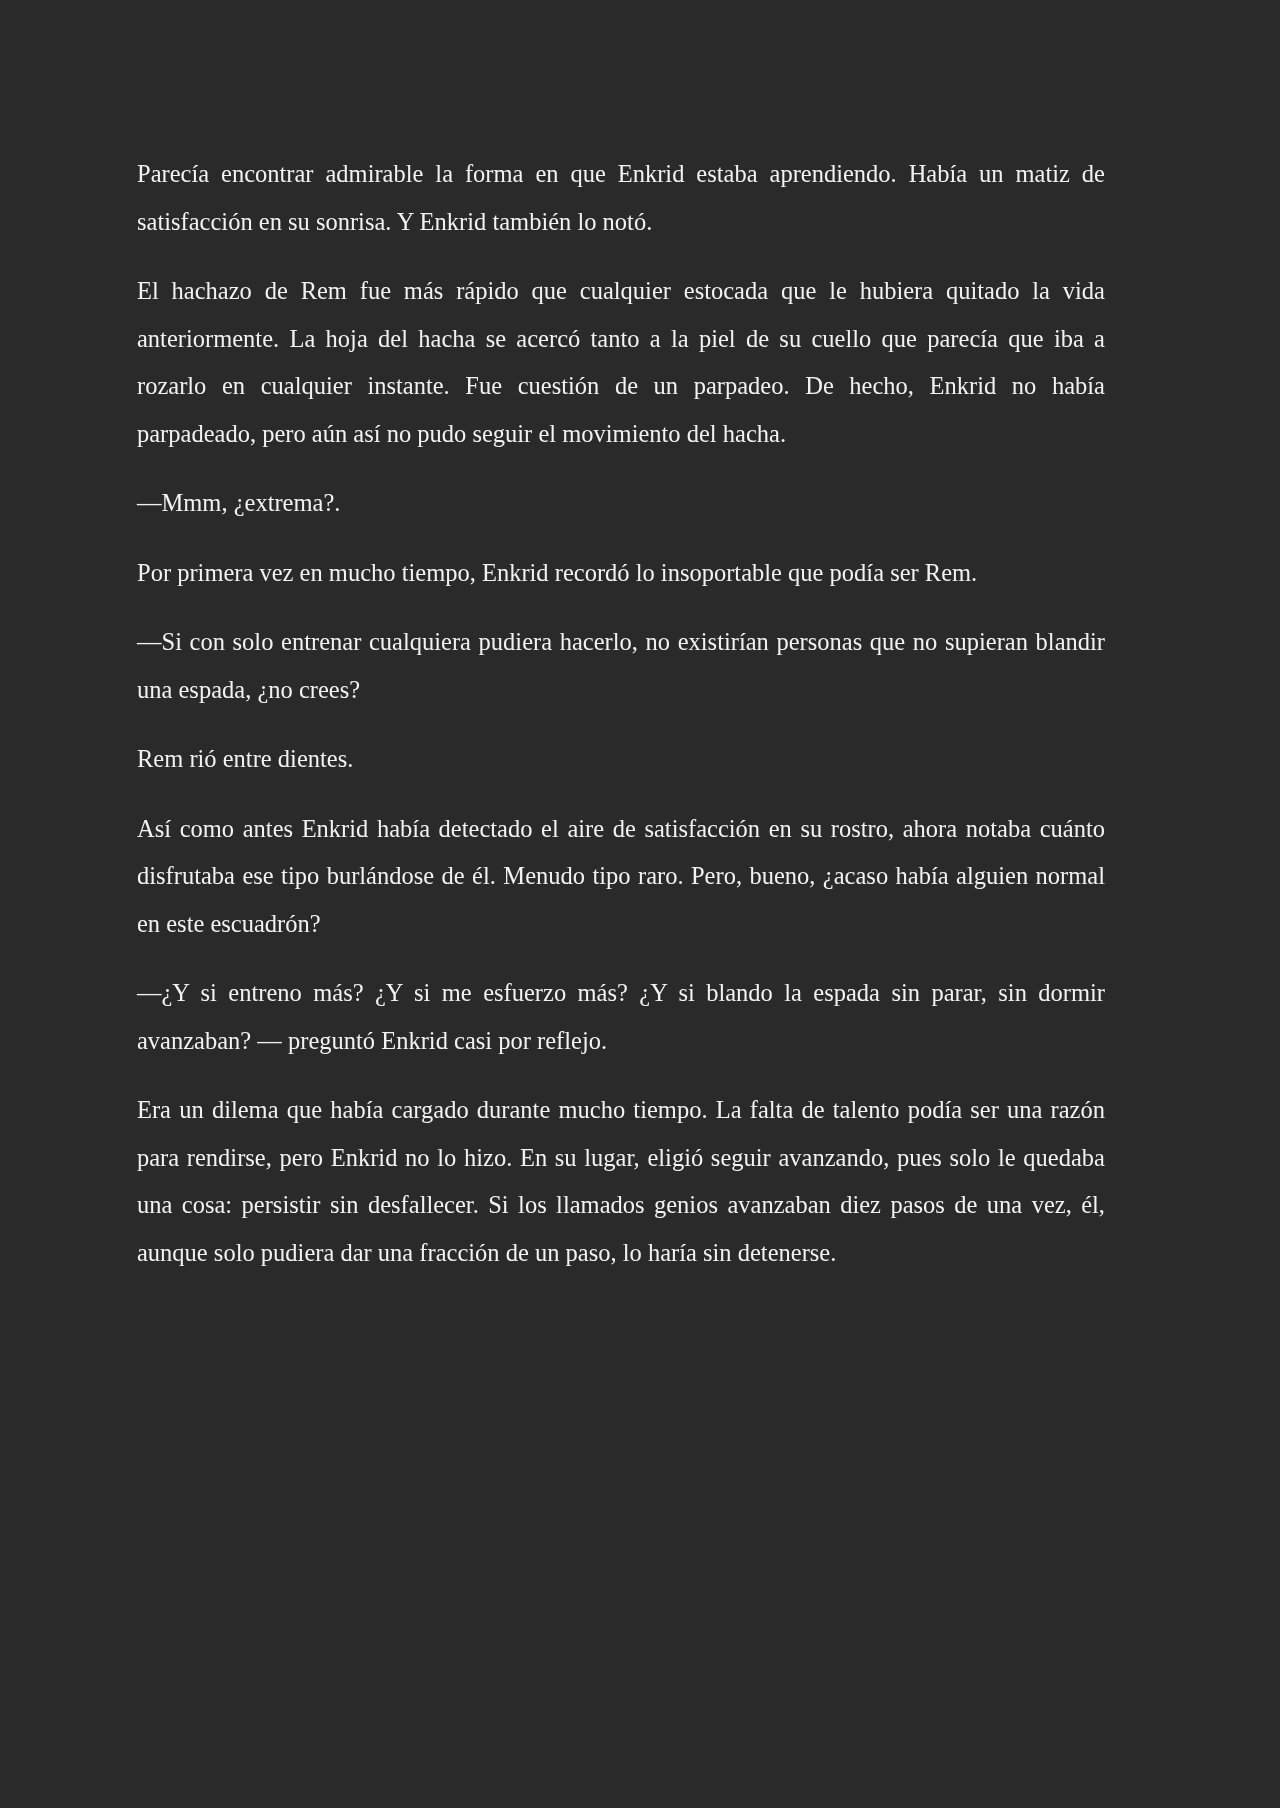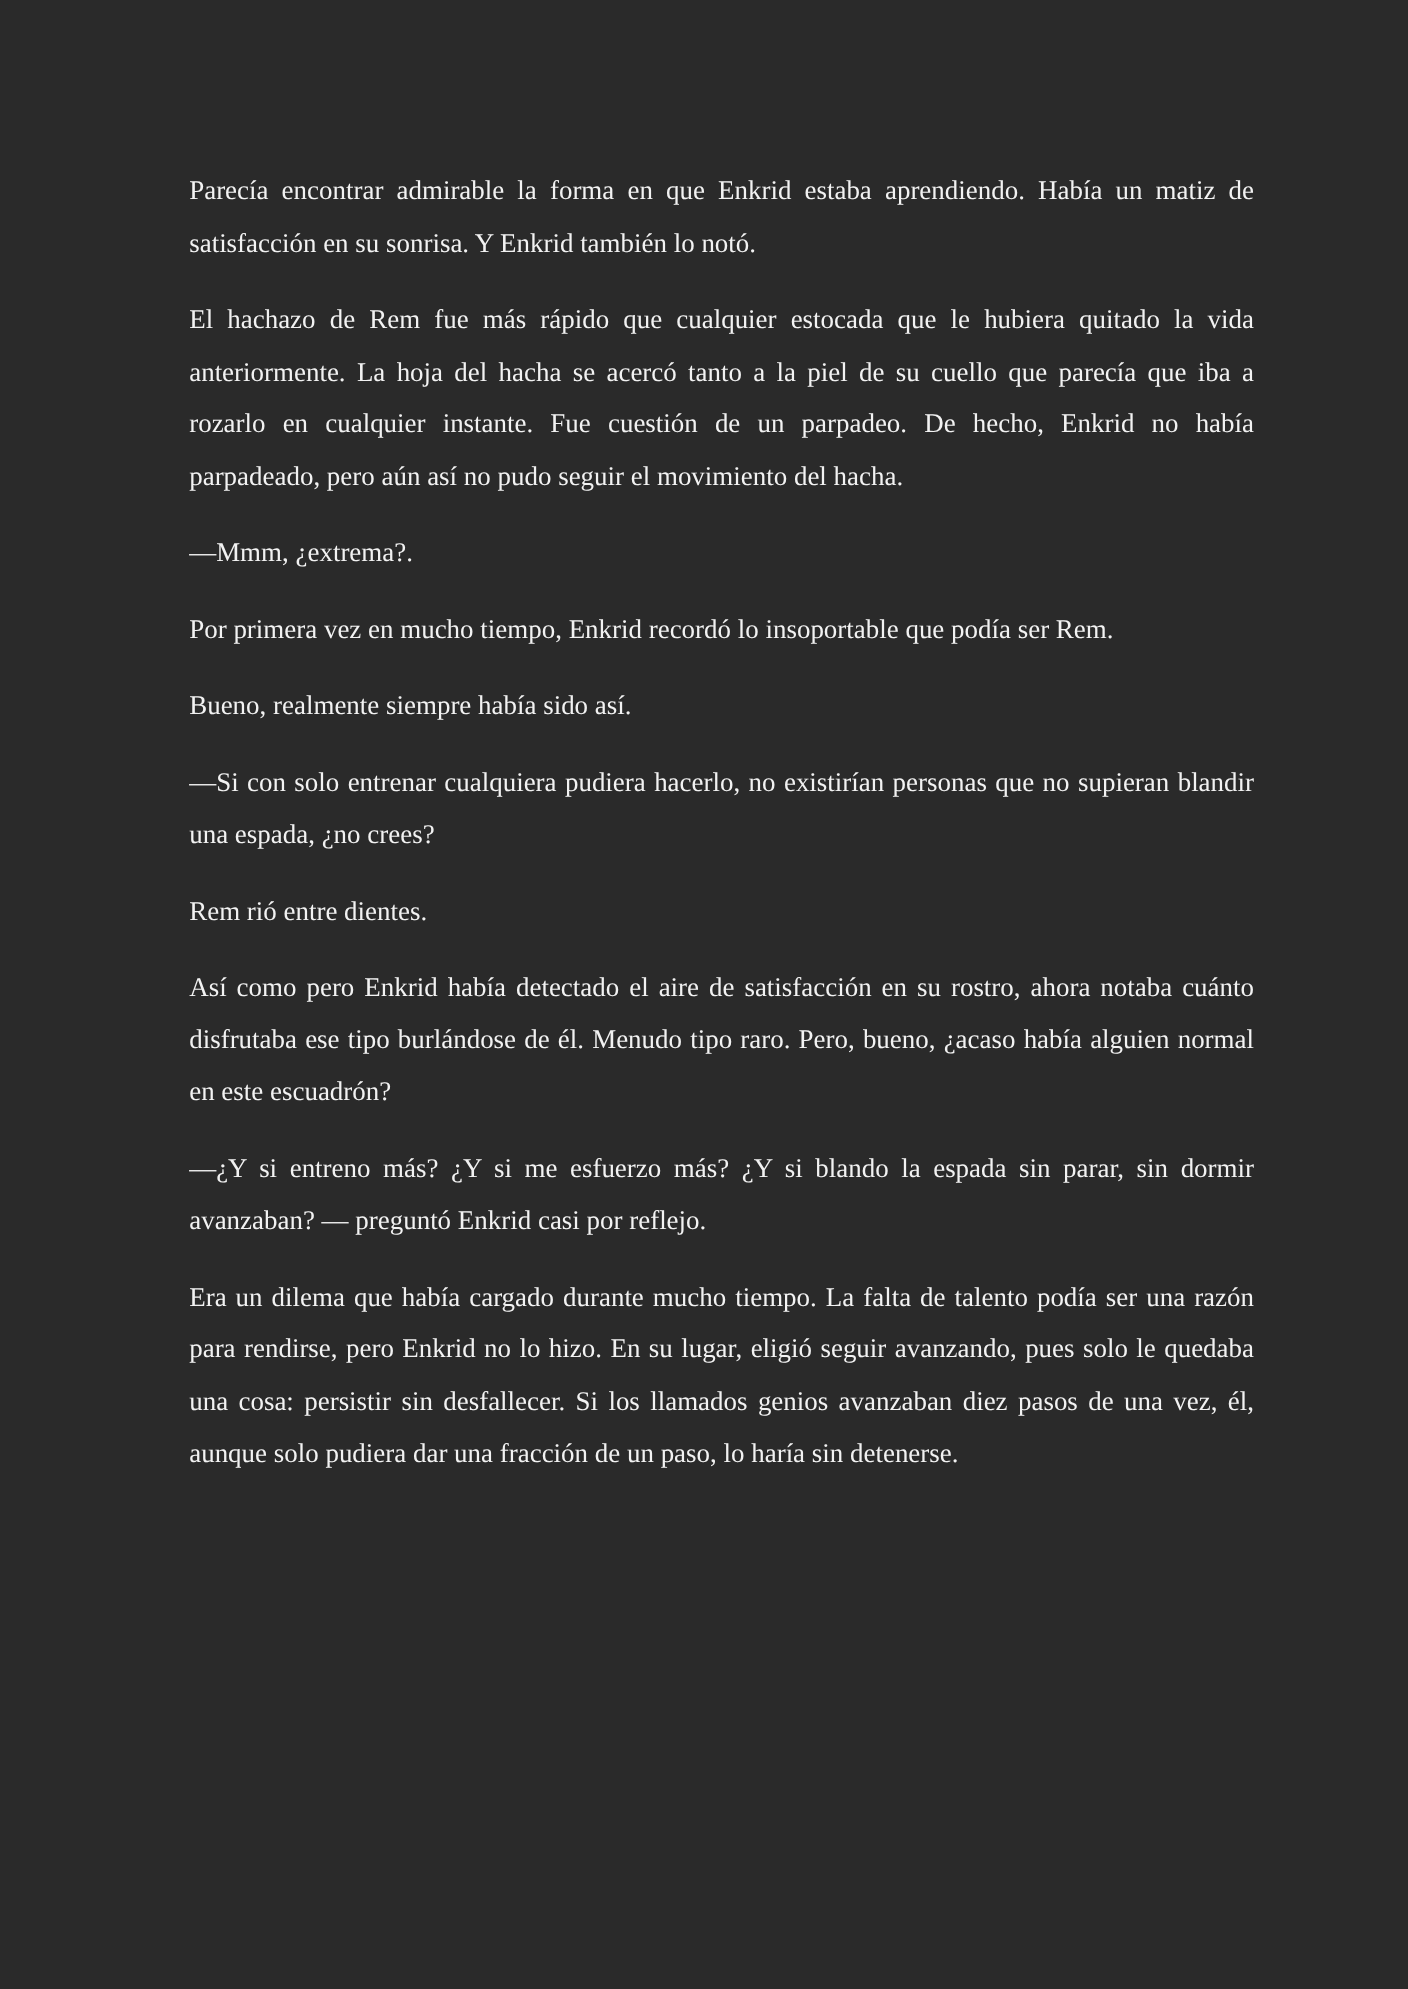--- a/index.html
+++ b/index.html
@@ -8,40 +8,39 @@
       background: #2a2a2a;
     }
     body {
       width: 1280px;
       height: 1808px;
       overflow: hidden;
       position: relative;
     }
     .page {
       position: absolute;
-      left: 172px;
+      left: 137px;
       top: 150px;
       width: 968px;
       color: #f2f2f2;
       font-family: "Liberation Serif", "DejaVu Serif", serif;
       font-size: 24.5px;
       line-height: 47.5px;
     }
     .para {
       margin: 0 0 22px 0;
       text-align: justify;
     }
   </style>
 </head>
 <body>
 
 <div class="page">
   <p class="para">Parecía encontrar admirable la forma en que Enkrid estaba aprendiendo. Había un matiz de satisfacción en su sonrisa. Y Enkrid también lo notó.</p>
   <p class="para">El hachazo de Rem fue más rápido que cualquier estocada que le hubiera quitado la vida anteriormente. La hoja del hacha se acercó tanto a la piel de su cuello que parecía que iba a rozarlo en cualquier instante. Fue cuestión de un parpadeo. De hecho, Enkrid no había parpadeado, pero aún así no pudo seguir el movimiento del hacha.</p>
   <p class="para">—Mmm, ¿extrema?.</p>
   <p class="para">Por primera vez en mucho tiempo, Enkrid recordó lo insoportable que podía ser Rem.</p>
-  <p class="para">Bueno, realmente siempre había sido así.</p>
   <p class="para">—Si con solo entrenar cualquiera pudiera hacerlo, no existirían personas que no supieran blandir una espada, ¿no crees?</p>
   <p class="para">Rem rió entre dientes.</p>
-  <p class="para">Así como pero Enkrid había detectado el aire de satisfacción en su rostro, ahora notaba cuánto disfrutaba ese tipo burlándose de él. Menudo tipo raro. Pero, bueno, ¿acaso había alguien normal en este escuadrón?</p>
+  <p class="para">Así como antes Enkrid había detectado el aire de satisfacción en su rostro, ahora notaba cuánto disfrutaba ese tipo burlándose de él. Menudo tipo raro. Pero, bueno, ¿acaso había alguien normal en este escuadrón?</p>
   <p class="para">—¿Y si entreno más? ¿Y si me esfuerzo más? ¿Y si blando la espada sin parar, sin dormir avanzaban? — preguntó Enkrid casi por reflejo.</p>
   <p class="para">Era un dilema que había cargado durante mucho tiempo. La falta de talento podía ser una razón para rendirse, pero Enkrid no lo hizo. En su lugar, eligió seguir avanzando, pues solo le quedaba una cosa: persistir sin desfallecer. Si los llamados genios avanzaban diez pasos de una vez, él, aunque solo pudiera dar una fracción de un paso, lo haría sin detenerse.</p>
 </div>
 
 </body></html>

